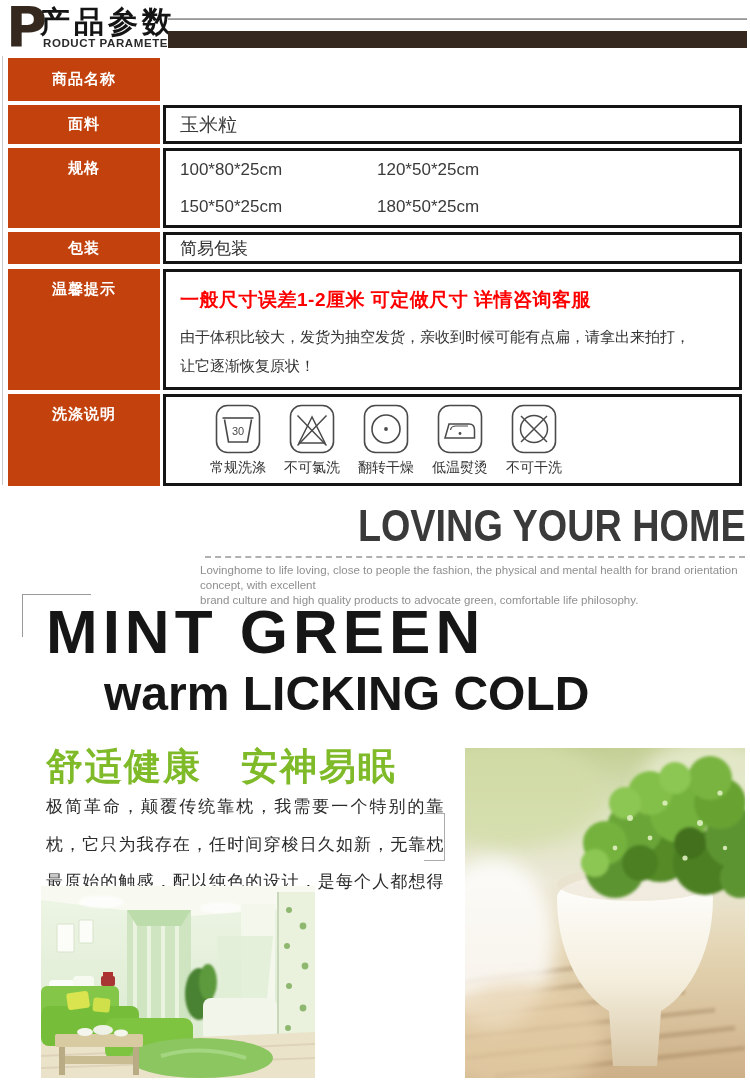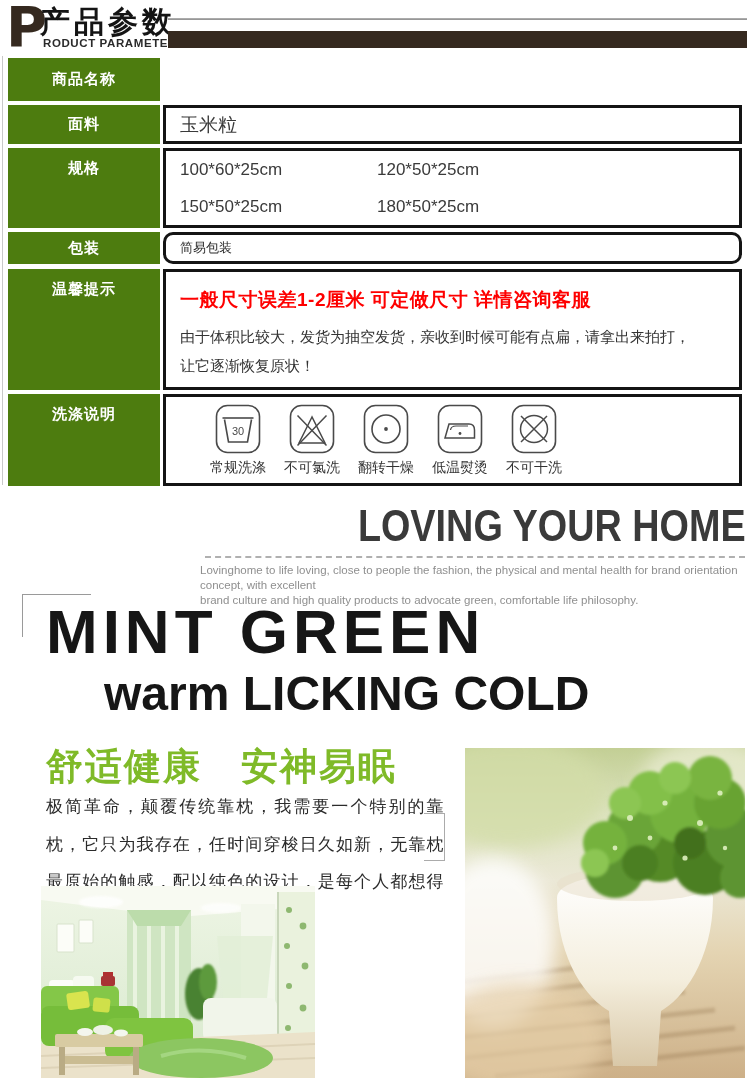--- a/index.html
+++ b/index.html
@@ -10,28 +10,28 @@
   .p-logo{position:absolute;left:6px;top:0px;font-size:56px;font-weight:900;color:#35291f;line-height:54px;font-family:"DejaVu Sans",sans-serif;}
   .header-title{position:absolute;left:40px;top:2px;font-size:30px;font-weight:600;color:#141414;letter-spacing:4px;}
   .header-sub{position:absolute;left:43px;top:37px;font-size:11.5px;font-weight:600;color:#2a2a2a;letter-spacing:0.6px;}
   .header-line{position:absolute;left:168px;right:3px;top:18px;height:2px;background:linear-gradient(#b5b5b5,#8d8d8d);}
   .header-bar{position:absolute;left:168px;right:3px;top:31px;height:17px;background:#35291f;}
 
   
   .page-edge{position:absolute;left:2px;top:56px;width:1px;height:429px;background:#c9c9c9;}
   .param-table{position:absolute;left:8px;top:58px;width:734px;display:flex;flex-direction:column;}
   .prow{display:flex;}
-  .prow-label{width:152px;background:#4d7c0f;color:#fff;font-size:15px;font-weight:bold;letter-spacing:1px;display:flex;justify-content:center;align-items:center;flex:none;}
+  .prow-label{width:152px;background:#c2410c;color:#fff;font-size:15px;font-weight:bold;letter-spacing:1px;display:flex;justify-content:center;align-items:center;flex:none;}
   .prow.tall .prow-label{align-items:flex-start;padding-top:11px;}
   .prow-content{flex:1;margin-left:3px;border:3px solid #141414;background:#fff;display:flex;align-items:center;padding-left:14px;color:#2a2a2a;}
   .gap4{height:4px;flex:none;} .gap5{height:5px;flex:none;}
   .r-name{height:43px;} .r-name .prow-content{font-size:19px;color:#3a3a3a;}
   .r-fabric{height:39px;text-align:right;} .r-fabric .prow-content{font-size:19px;color:#3a3a3a;}
   .r-spec{height:80px;} .r-spec .prow-content{display:grid;grid-template-columns:197px auto;row-gap:17px;align-content:center;font-size:17px;color:#3a3a3a;}
-  .r-pack{height:32px;} .r-pack .prow-content{font-size:13px;border-radius:10px;}
+  .r-pack{height:32px;} .r-pack .prow-content{font-size:17px;}
   .r-tips{height:121px;} .r-tips .prow-content{display:block;padding:15px 12px 0 14px;}
   .tips-highlight{color:#fe0000;font-weight:bold;font-size:19px;letter-spacing:0.5px;}
   .tips-note{margin-top:9px;font-size:15px;line-height:29px;color:#333;}
   .r-wash{height:92px;} .r-wash .prow-content{padding-left:43px;gap:16px;align-items:center;}
   .wash-item{width:58px;display:flex;flex-direction:column;align-items:center;flex:none;}
   .wash-item svg{display:block;}
   .wash-label{margin-top:5px;font-size:14px;color:#333;white-space:nowrap;}
 
   
   .brand-headline{position:absolute;right:4px;top:500px;font-size:45px;font-weight:800;color:#3a3a3a;letter-spacing:0;transform:scaleX(0.84);transform-origin:100% 50%;white-space:nowrap;}
@@ -74,21 +74,21 @@
 
     <div class="prow r-fabric">
       <div class="prow-label">面料</div>
       <div class="prow-content">玉米粒</div>
     </div>
     <div class="gap4"></div>
 
     <div class="prow r-spec tall">
       <div class="prow-label">规格</div>
       <div class="prow-content">
-        <span>100*60*25cm</span>
+        <span>100*80*25cm</span>
         <span>120*50*25cm</span>
         <span>150*50*25cm</span>
         <span>180*50*25cm</span>
       </div>
     </div>
     <div class="gap4"></div>
 
     <div class="prow r-pack">
       <div class="prow-label">包装</div>
       <div class="prow-content">简易包装</div>

